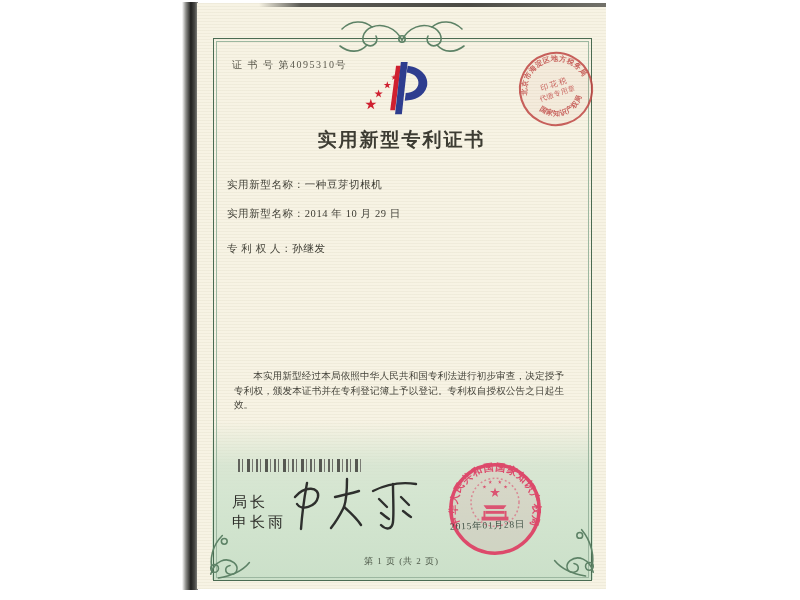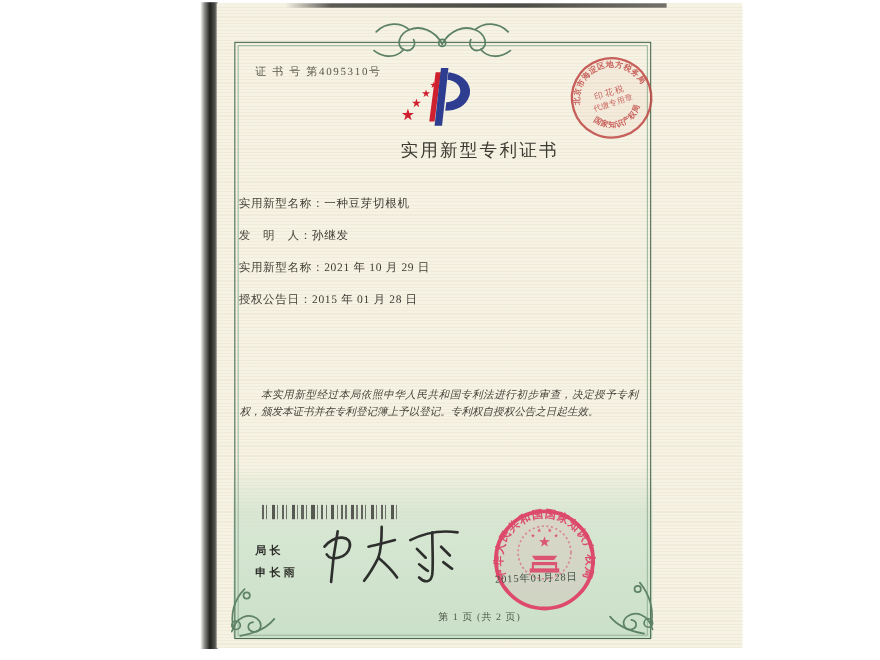--- a/index.html
+++ b/index.html
@@ -6,21 +6,21 @@
   body{
     width:800px;height:600px;overflow:hidden;position:relative;
     background:#ffffff;
     font-family:"Liberation Serif","DejaVu Serif",serif;
   }
   .spine{
     position:absolute;left:182px;top:2px;width:16px;height:588px;
     background:linear-gradient(90deg, rgba(130,130,126,0) 0%, #8a8a86 25%, #20201e 55%, #4a4a46 80%, #93938e 100%);
   }
   .paper{
-    position:absolute;left:197px;top:3px;width:478px;height:586px;
+    position:absolute;left:197px;top:3px;width:409px;height:586px;
     background:
       repeating-linear-gradient(180deg, rgba(186,180,152,0.12) 0 1px, rgba(0,0,0,0) 1px 3px),
       #f7f3e4;
   }
   .top-edge{
     position:absolute;left:62px;top:0;width:347px;height:4px;z-index:5;
     background:linear-gradient(90deg, rgba(62,62,58,0), #3f3f3b 12%, #2e2e2a 60%, #5a5a54 100%);
     opacity:.85;
   }
   .green-band{
@@ -38,43 +38,43 @@
     position:absolute;left:35px;top:55px;z-index:4;
     font-size:10px;letter-spacing:1.5px;color:#5a584c;
   }
   .logo{position:absolute;left:160px;top:55px;z-index:4;}
   .stamp{
     position:absolute;left:315px;top:42px;width:88px;height:88px;z-index:4;
     transform:rotate(-18deg);opacity:.85;
   }
   .title{
     position:absolute;left:0;top:124px;width:100%;z-index:4;
-    text-align:center;font-size:16px;font-weight:normal;letter-spacing:2px;color:#3d3c33;
-  }
-  .fields{position:absolute;left:20px;top:175px;z-index:4;}
+    text-align:center;font-size:19px;font-weight:bold;letter-spacing:2px;color:#3d3c33;
+  }
+  .fields{position:absolute;left:30px;top:175px;z-index:4;}
   .field{height:29px;font-size:10.5px;color:#3e3d34;letter-spacing:.6px;white-space:nowrap;}
   .field .lbl{color:#45443a;}
   .paras{
     position:absolute;left:21px;top:350px;width:362px;z-index:4;
     font-size:9.6px;line-height:14.6px;color:#45443b;text-align:justify;
   }
-  .paras p{margin:0;text-indent:2em;font-style:italic;}
+  .paras p{margin:16px;text-indent:2em;}
   .barcode{
     position:absolute;left:41px;top:456px;width:124px;height:13px;z-index:4;
     background:repeating-linear-gradient(90deg,
       #4c4c48 0 2px, rgba(0,0,0,0) 2px 4px,
       #5a5a56 4px 5px, rgba(0,0,0,0) 5px 9px,
       #3e3e3a 9px 12px, rgba(0,0,0,0) 12px 14px,
       #6a6a64 14px 15px, rgba(0,0,0,0) 15px 18px);
     opacity:.85;
   }
   .signer{
     position:absolute;left:35px;top:489px;z-index:4;
     font-family:"Liberation Sans","DejaVu Sans",sans-serif;
-    font-size:10px;font-weight:700;color:#2c2c28;letter-spacing:3px;line-height:20px;
+    font-size:15px;font-weight:400;color:#2c2c28;letter-spacing:3px;line-height:20px;
   }
   .signature{position:absolute;left:92px;top:468px;z-index:4;}
   .seal{position:absolute;left:250px;top:458px;width:96px;height:96px;z-index:5;}
   .seal-date{
     position:absolute;left:253px;top:516px;width:100px;z-index:6;
     font-size:9.5px;color:#3e5044;letter-spacing:.8px;transform:rotate(-2deg);
   }
   .footer{
     position:absolute;left:0;top:552px;width:100%;z-index:4;
     text-align:center;font-size:9px;color:#4e5a4a;letter-spacing:1px;
@@ -159,27 +159,24 @@
     <text x="50" y="58" text-anchor="middle" font-size="8" letter-spacing="0.5" fill="#bf4744">代缴专用章</text>
   </svg>
 
   <div class="title">实用新型专利证书</div>
 
   <div class="fields">
     <div class="field">
       <span class="lbl">实用新型名称：</span><span class="val">一种豆芽切根机</span>
     </div>
     <div class="field">
-      <span class="lbl">发　明　人：</span><span class="val">孙继发</span>
+      <span class="lbl">实用新型名称：</span><span class="val">2014 年 10 月 29 日</span>
     </div>
-    <div class="field">
-      <span class="lbl">实用新型名称：</span><span class="val">2021 年 10 月 29 日</span>
-    </div>
-    <div class="field">
-      <span class="lbl">授权公告日：</span><span class="val">2015 年 01 月 28 日</span>
+    <div class="field" style="margin-top:6px;">
+      <span class="lbl">专 利 权 人：</span><span class="val">孙继发</span>
     </div>
   </div>
 
   <div class="paras">
     <p>本实用新型经过本局依照中华人民共和国专利法进行初步审查，决定授予专利权，颁发本证书并在专利登记簿上予以登记。专利权自授权公告之日起生效。</p>
   </div>
 
   <div class="barcode"></div>
 
   <div class="signer">

